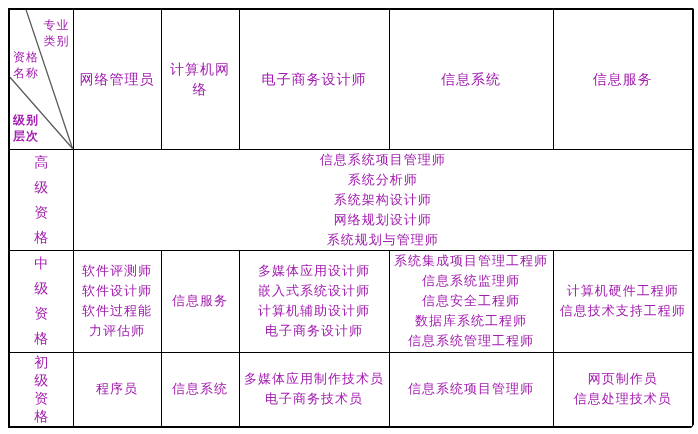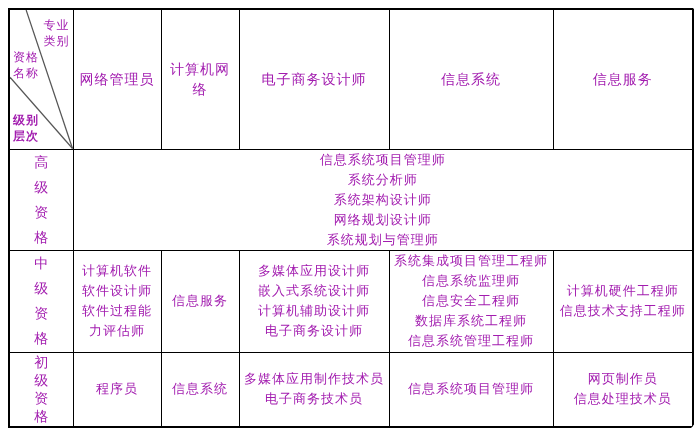--- a/index.html
+++ b/index.html
@@ -102,21 +102,21 @@
 系统分析师
 系统架构设计师
 网络规划设计师
 系统规划与管理师</td>
     </tr>
     <tr class="mid-row">
       <td class="level-cell">中
 级
 资
 格</td>
-      <td>计算机软件
+      <td>软件评测师
 软件设计师
 软件过程能力评估师</td>
       <td>信息服务</td>
       <td>多媒体应用设计师
 嵌入式系统设计师
 计算机辅助设计师
 电子商务设计师</td>
       <td>系统集成项目管理工程师
 信息系统监理师
 信息安全工程师

